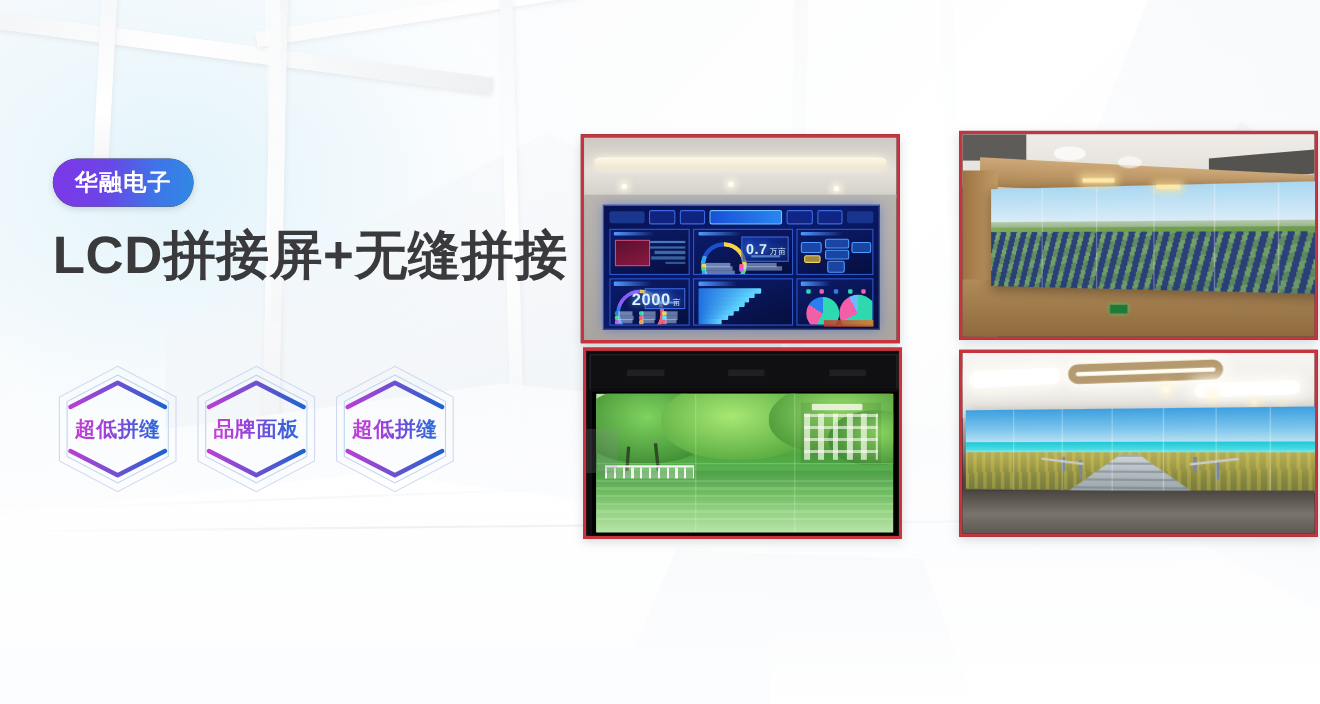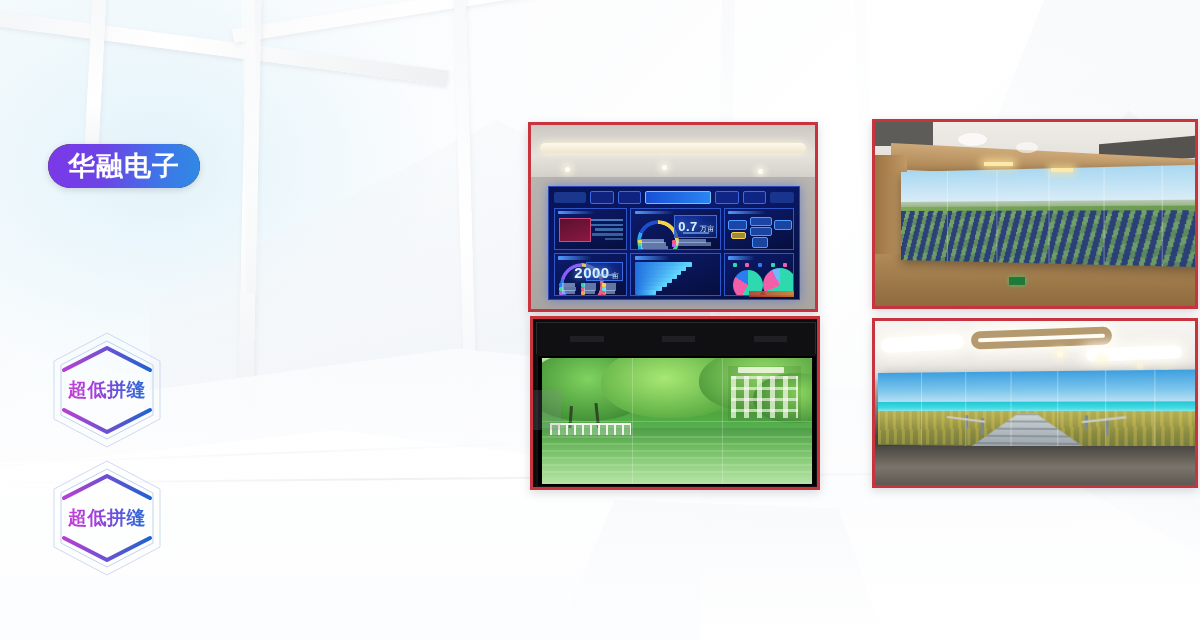--- a/index.html
+++ b/index.html
@@ -66,31 +66,31 @@
 
   
   .copy{position:absolute;left:48px;top:144px;width:470px;}
 
   .brandpill{position:relative;display:inline-flex;align-items:stretch;height:44px;
     border-radius:22px;overflow:hidden;background:#3d3d3d;
     box-shadow:0 2px 6px rgba(60,60,70,.18);}
   .brandpill .chip{display:flex;align-items:center;justify-content:center;
     padding:0 20px;border-radius:22px;
     background:linear-gradient(95deg,#7c37e8 0%,#6b45e6 38%,#3f74e8 72%,#2f8ae4 100%);
-    color:#ffffff;font-size:27px;font-weight:700;letter-spacing:1px;
+    color:#ffffff;font-size:21px;font-weight:700;letter-spacing:1px;
     font-family:"Liberation Sans","DejaVu Sans",sans-serif;}
   .brandpill .tagtext{display:flex;align-items:center;padding:0 18px 0 14px;
     color:#f4f4f4;font-size:17px;font-weight:700;letter-spacing:.4px;white-space:nowrap;}
 
   .title{margin-top:20px;font-size:48px;line-height:1.06;font-weight:700;color:#3a3a3c;
     letter-spacing:.5px;white-space:nowrap;}
   .subtitle{margin-top:11px;font-size:19px;color:#8d9196;font-weight:400;letter-spacing:.1px;white-space:nowrap;}
 
   
-  .features{position:absolute;left:48px;top:330px;display:flex;gap:8px;flex-direction:column;}
+  .features{position:absolute;left:48px;top:330px;display:flex;gap:8px;}
   .hexwrap{position:relative;width:118px;height:120px;display:flex;align-items:center;justify-content:center;}
   .hexwrap svg{position:absolute;left:0;top:0;}
   .hextext{position:relative;z-index:3;font-size:19px;font-weight:700;letter-spacing:.5px;
     background:linear-gradient(90deg,#c63fd6 0%,#a33fdc 34%,#5a56dd 68%,#2a6bd6 100%);
     -webkit-background-clip:text;background-clip:text;color:transparent;
     -webkit-text-fill-color:transparent;white-space:nowrap;}
 
   
   .photo{position:absolute;border:3px solid #c8343e;box-sizing:border-box;
     box-shadow:0 3px 9px rgba(90,95,105,.22);overflow:hidden;background:#1a1a20;}
@@ -245,40 +245,56 @@
     <div class="floorline"></div>
     <div class="floorline2"></div>
   </div>
 
   <div class="copy">
 
     <div class="brandpill">
       <div class="chip">华融电子</div>
     </div>
 
+    <div class="title">LCD拼接屏+无缝拼接</div>
   </div>
 
   <div class="features">
 
     <div class="hexwrap">
       <svg width="118" height="120" viewBox="0 0 118 120">
         <defs>
           <linearGradient id="gA0" x1="0" y1="0" x2="1" y2="0">
             <stop offset="0" stop-color="#b93fd4"></stop>
               <stop offset="1" stop-color="#1f63cf"></stop>
           </linearGradient>
         </defs>
         <polygon points="59,3 112,31 112,89 59,117 6,89 6,31" fill="none" stroke="#cfd9f2" stroke-width="1"></polygon>
         <polygon points="59,11 105,35 105,85 59,109 13,85 13,35" fill="none" stroke="#bfd4f0" stroke-width="1"></polygon>
         <polyline points="16,40 59,18 102,40" fill="none" stroke="url(#gA0)" stroke-width="4" stroke-linecap="round" stroke-linejoin="round"></polyline>
         <polyline points="16,80 59,102 102,80" fill="none" stroke="url(#gA0)" stroke-width="4" stroke-linecap="round" stroke-linejoin="round"></polyline>
       </svg>
       <span class="hextext">超低拼缝</span>
     </div>
 
+    <div class="hexwrap">
+      <svg width="118" height="120" viewBox="0 0 118 120">
+        <defs>
+          <linearGradient id="gA1" x1="0" y1="0" x2="1" y2="0">
+            <stop offset="0" stop-color="#b93fd4"></stop>
+              <stop offset="1" stop-color="#1f63cf"></stop>
+          </linearGradient>
+        </defs>
+        <polygon points="59,3 112,31 112,89 59,117 6,89 6,31" fill="none" stroke="#cfd9f2" stroke-width="1"></polygon>
+        <polygon points="59,11 105,35 105,85 59,109 13,85 13,35" fill="none" stroke="#bfd4f0" stroke-width="1"></polygon>
+        <polyline points="16,40 59,18 102,40" fill="none" stroke="url(#gA1)" stroke-width="4" stroke-linecap="round" stroke-linejoin="round"></polyline>
+        <polyline points="16,80 59,102 102,80" fill="none" stroke="url(#gA1)" stroke-width="4" stroke-linecap="round" stroke-linejoin="round"></polyline>
+      </svg>
+      <span class="hextext">品牌面板</span>
+    </div>
 
     <div class="hexwrap">
       <svg width="118" height="120" viewBox="0 0 118 120">
         <defs>
           <linearGradient id="gA2" x1="0" y1="0" x2="1" y2="0">
             <stop offset="0" stop-color="#b93fd4"></stop>
               <stop offset="1" stop-color="#1f63cf"></stop>
           </linearGradient>
         </defs>
         <polygon points="59,3 112,31 112,89 59,117 6,89 6,31" fill="none" stroke="#cfd9f2" stroke-width="1"></polygon>

